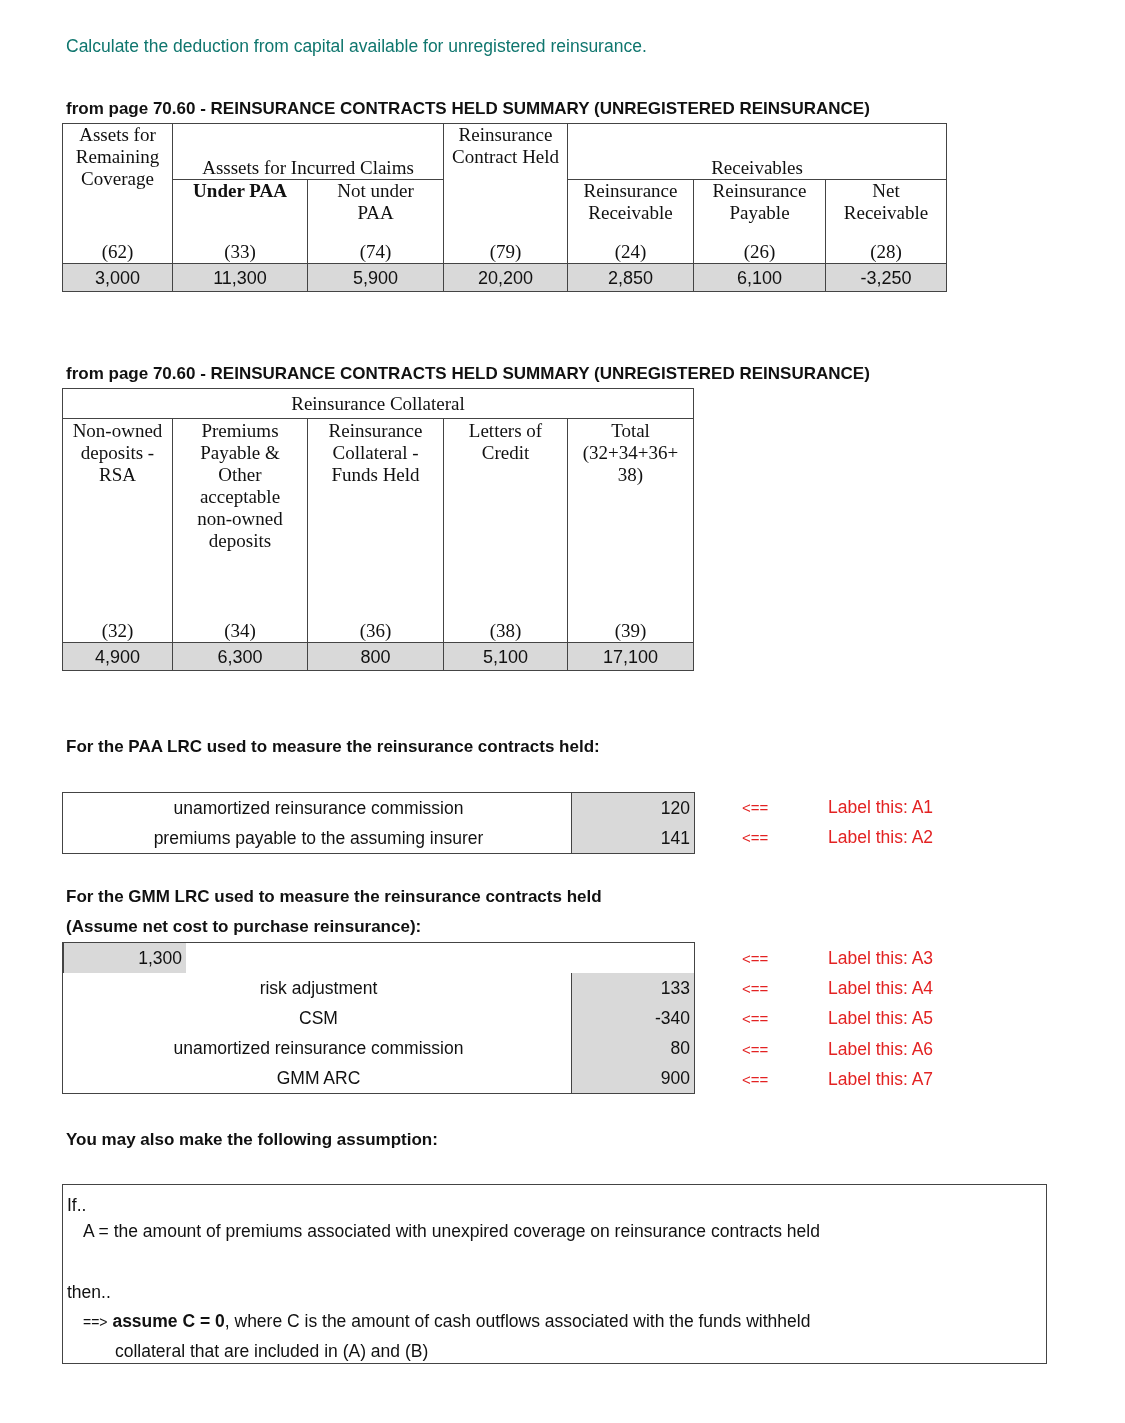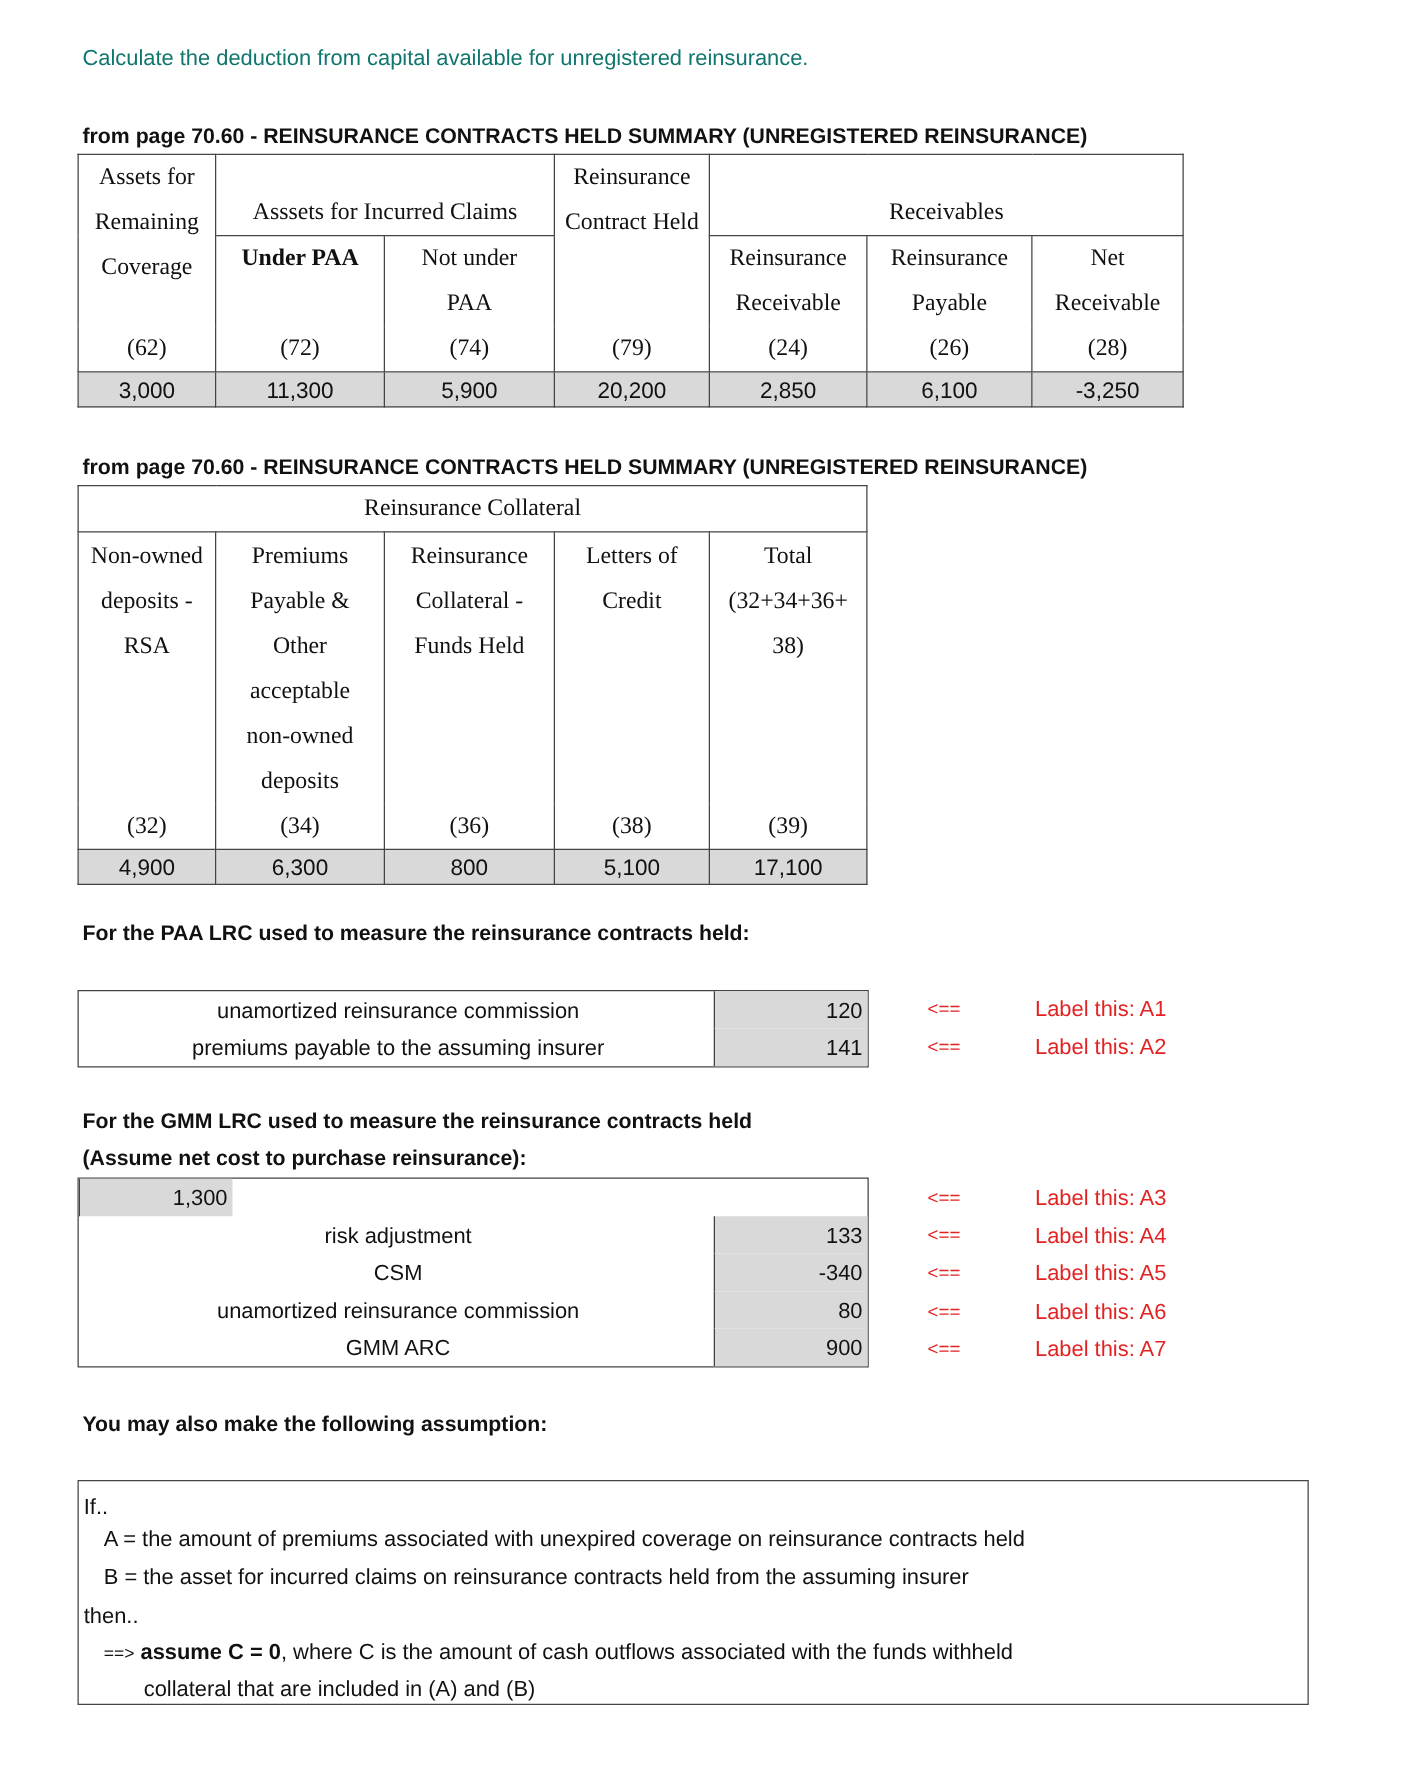--- a/index.html
+++ b/index.html
@@ -4,21 +4,21 @@
 <style>
   html, body { margin:0; padding:0; background:#ffffff; }
   body { width:1125px; height:1423px; position:relative; overflow:hidden; color:#111; }
   .abs { position:absolute; }
 
   .intro { left:66px; top:36px; font-size:17.5px; font-family:"Liberation Sans", sans-serif; color:#0f766e; }
   .sec-title { font-family:"Liberation Sans", sans-serif; font-weight:bold; font-size:17px; color:#111; }
 
   table.grid { border-collapse:collapse; position:absolute; table-layout:fixed; }
   table.grid td { border:1px solid #444; padding:0; text-align:center; vertical-align:top;
-    font-family:"Liberation Serif", serif; font-size:19px; line-height:36px; color:#111; }
+    font-family:"Liberation Serif", serif; font-size:19px; line-height:22px; color:#111; }
   table.grid td.val { background:#d9d9d9; font-family:"Liberation Sans", sans-serif; font-size:18px; line-height:26px; vertical-align:middle; }
   table.grid td.nob { border-top:none; border-bottom:none; }
   table.grid td.code { border-top:none; vertical-align:bottom; }
 
   .kv-box { position:absolute; border:1px solid #444; }
   .kv-row { display:flex; height:30px; align-items:center; }
   .kv-label { flex:1; font-family:"Liberation Sans", sans-serif; font-size:17.5px; padding-left:3px; color:#111;text-align:center; }
   .kv-val { width:123px; height:100%; background:#d9d9d9; border-left:1px solid #444; text-align:right;
     font-family:"Liberation Sans", sans-serif; font-size:17.5px; padding-right:4px; box-sizing:border-box; line-height:30px; }
   .arrow { position:absolute; font-family:"Liberation Sans", sans-serif; font-size:15px; color:#e32222; }
@@ -53,21 +53,21 @@
   </tr>
   <tr style="height:56px">
     <td class="nob" style="border-top:1px solid #444;font-weight:bold;">Under PAA</td>
     <td class="nob" style="border-top:1px solid #444; padding-left:14px; padding-right:14px;">Not under PAA</td>
     <td class="nob" style="border-top:1px solid #444;">Reinsurance Receivable</td>
     <td class="nob" style="border-top:1px solid #444; padding:0 8px;">Reinsurance Payable</td>
     <td class="nob" style="border-top:1px solid #444; padding:0 10px;">Net Receivable</td>
   </tr>
   <tr style="height:28px">
     <td class="code">(62)</td>
-    <td class="code">(72)</td>
+    <td class="code">(33)</td>
     <td class="code">(74)</td>
     <td class="code">(79)</td>
     <td class="code">(24)</td>
     <td class="code">(26)</td>
     <td class="code">(28)</td>
   </tr>
   <tr style="height:28px">
     <td class="val">3,000</td>
     <td class="val">11,300</td>
     <td class="val">5,900</td>
@@ -163,20 +163,19 @@
 <div class="redlabel" style="left:828px; top:1008px;">Label this: A5</div>
 <div class="arrow" style="left:742px; top:1041px;">&lt;==</div>
 <div class="redlabel" style="left:828px; top:1039px;">Label this: A6</div>
 <div class="arrow" style="left:742px; top:1071px;">&lt;==</div>
 <div class="redlabel" style="left:828px; top:1069px;">Label this: A7</div>
 
 <div class="abs sec-title" style="left:66px; top:1130px;">You may also make the following assumption:</div>
 <div class="assume-box">
   <div class="line" style="top:10px; left:4px;">If..</div>
   <div class="line" style="top:36px; left:20px;">A = the amount of premiums associated with unexpired coverage on reinsurance contracts held</div>
-  <div class="line" style="top:66px; left:20px;">B = the asset for incurred claims on reinsurance contracts held from the assuming insurer</div>
   <div class="line" style="top:97px; left:4px;">then..</div>
   <div class="line" style="top:126px; left:20px;">
     <span style="font-size:14px;">==&gt;</span>
     <b>assume C = 0</b><span>, where C is the amount of cash outflows associated with the funds withheld</span>
   </div>
   <div class="line" style="top:156px; left:52px;">collateral that are included in (A) and (B)</div>
 </div>
 
 </body></html>

